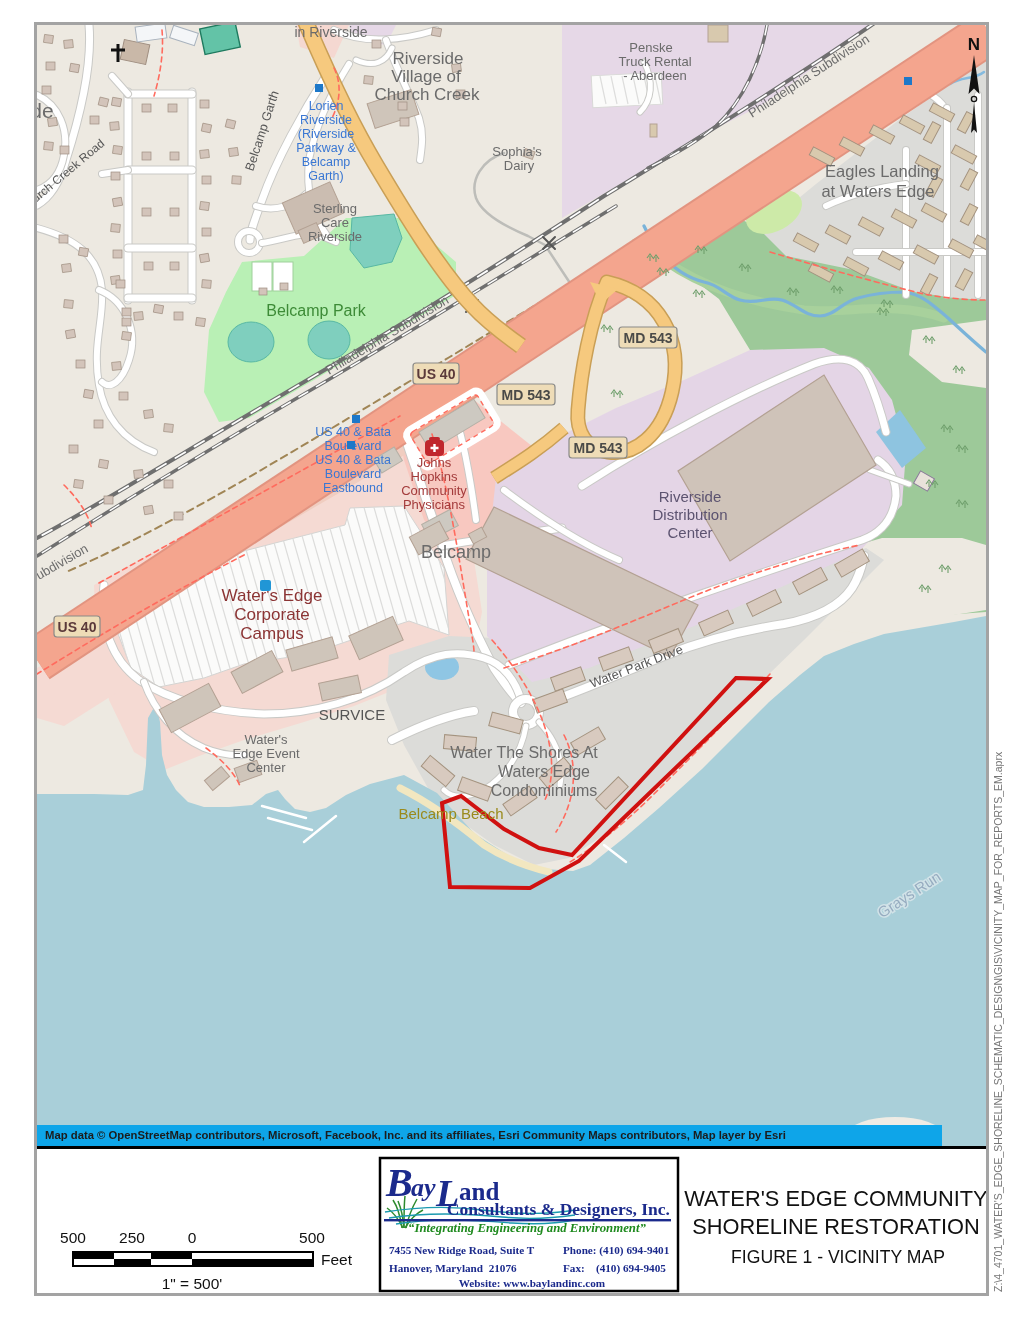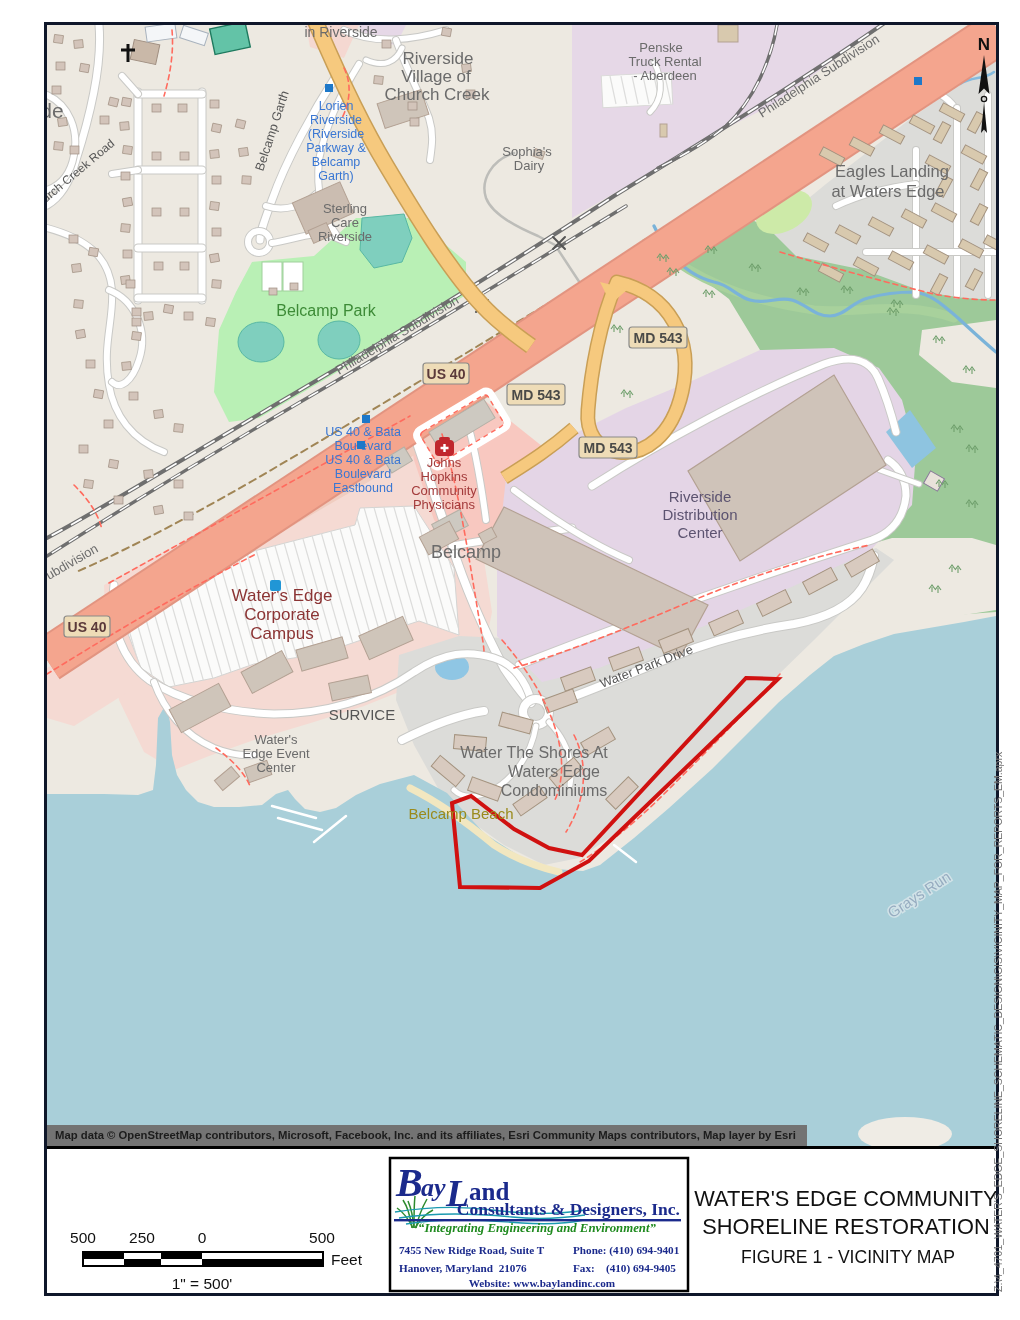--- a/index.html
+++ b/index.html
@@ -1,17 +1,17 @@
 <!DOCTYPE html>
 <html><head><meta charset="utf-8"><style>
 html,body{margin:0;padding:0;background:#ffffff;width:1020px;height:1320px;overflow:hidden}
 body{position:relative;font-family:"Liberation Sans",sans-serif}
-#frame{position:absolute;left:44px;top:22px;width:949px;height:1268px;border:3px solid #0f172a}
+#frame{position:absolute;left:34px;top:22px;width:949px;height:1268px;border:3px solid #a3a3a3}
 #map{position:absolute;left:0;top:0;width:949px;height:1121px;border-bottom:3px solid #000;overflow:hidden}
-#attrib{position:absolute;left:0;bottom:0;width:760px;height:21px;background:#737373;font-size:11.3px;font-weight:bold;color:#1c1c1c;line-height:21px;padding-left:8px;box-sizing:border-box}
+#attrib{position:absolute;left:0;bottom:0;width:905px;height:21px;background:#0ea5e9;font-size:11.3px;font-weight:bold;color:#1c1c1c;line-height:21px;padding-left:8px;box-sizing:border-box}
 #bottom{position:absolute;left:0;top:1124px;width:949px;height:144px;background:#fff}
 </style></head><body>
 
 <div id="frame">
 
 <div id="map">
       <svg width="949" height="1121" viewBox="33 25 949 1121" xmlns="http://www.w3.org/2000/svg" style="position:absolute;left:0;top:0">
         <rect x="33" y="25" width="949" height="1121" fill="#ede9e1"></rect>
         <polygon points="292,25 345,25 330,58 296,47" fill="#f5d8d1"></polygon>
         <polygon points="345,25 392,25 382,45 350,40" fill="#e6d8e7"></polygon>

